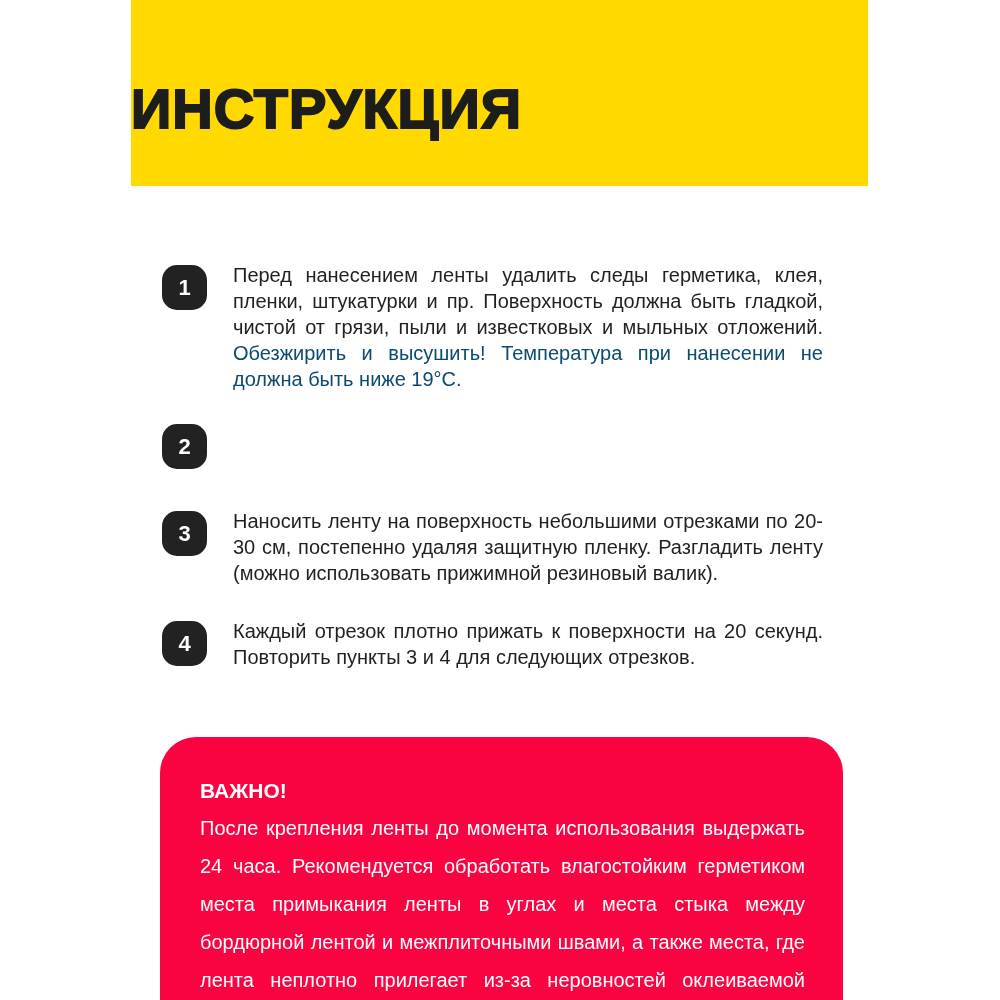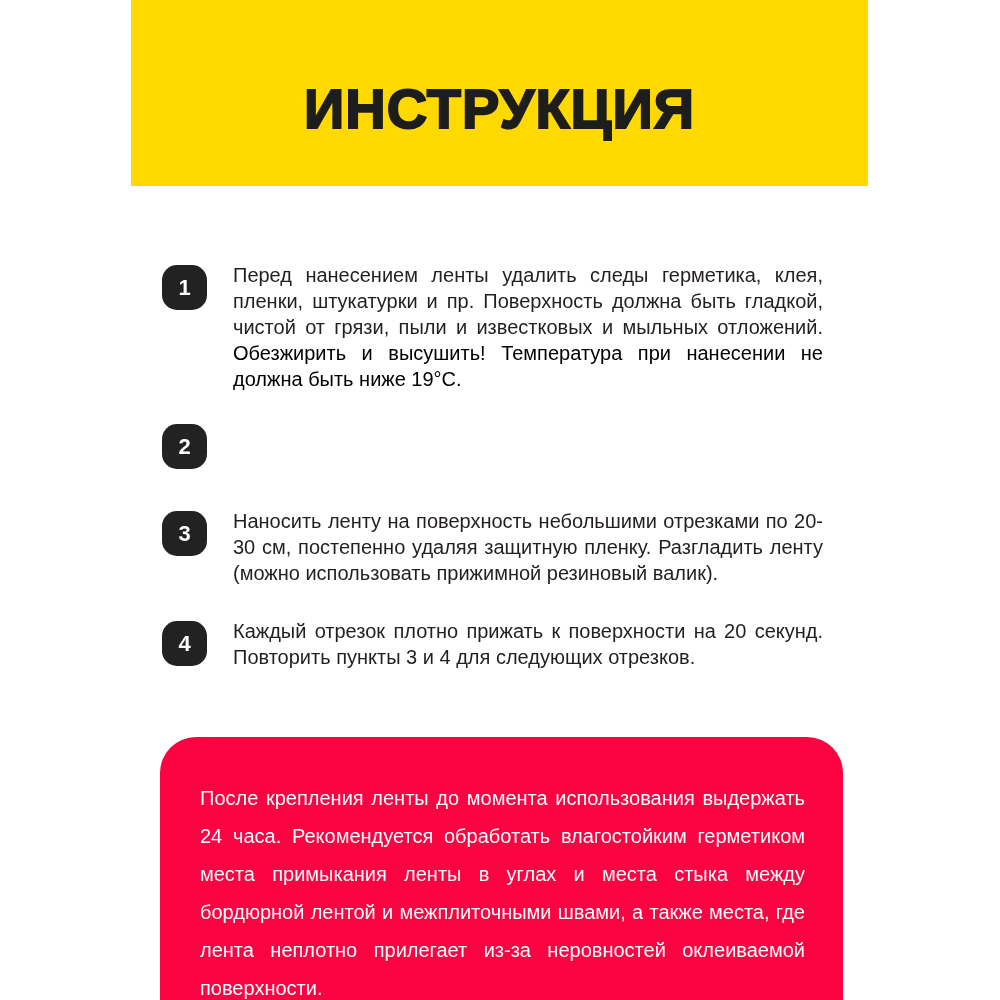--- a/index.html
+++ b/index.html
@@ -10,21 +10,21 @@
     overflow: hidden;
     font-family: "Liberation Sans", sans-serif;
   }
   .header {
     position: absolute;
     left: 131px; top: 0;
     width: 737px; height: 186px;
     background: #FFD900;
     display: flex;
     align-items: center;
-    justify-content: center;
+    justify-content: flex-start;
     padding-top: 30px;
   }
   .title {
     font-size: 56px;
     font-weight: 900;
     color: #1D1D1B;
     letter-spacing: 1px;
     -webkit-text-stroke: 2px #1D1D1B;
     white-space: nowrap;
   }
@@ -52,21 +52,21 @@
     font-size: 22px;
     font-weight: 700;
   }
   .step-text {
     width: 590px;
     font-size: 20px;
     line-height: 26px;
     color: #231F20;
     text-align: justify;
   }
-  .accent { color: #000000; }
+  .accent { color: #0c4a6e; }
   .important-box {
     position: absolute;
     left: 160px; top: 737px;
     width: 683px; height: 300px;
     background: #FB0240;
     border-radius: 36px;
     color: #ffffff;
     padding: 42px 38px 0 40px;
   }
   .important-heading {
@@ -100,14 +100,15 @@
   <div class="badge">3</div>
   <div class="step-text"><span>Наносить ленту на поверхность небольшими отрезками по 20-30 см, постепенно удаляя защитную пленку. Разгладить ленту (можно использовать прижимной резиновый валик).</span><span class="accent"></span></div>
 </div>
 
 <div class="step step-4">
   <div class="badge">4</div>
   <div class="step-text"><span>Каждый отрезок плотно прижать к поверхности на 20 секунд. Повторить пункты 3 и 4 для следующих отрезков.</span><span class="accent"></span></div>
 </div>
 
 <div class="important-box">
+  <div class="important-heading">ВАЖНО!</div>
   <div class="important-body">После крепления ленты до момента использования выдержать 24 часа. Рекомендуется обработать влагостойким герметиком места примыкания ленты в углах и места стыка между бордюрной лентой и межплиточными швами, а также места, где лента неплотно прилегает из-за неровностей оклеиваемой поверхности.</div>
 </div>
 
 </body></html>

